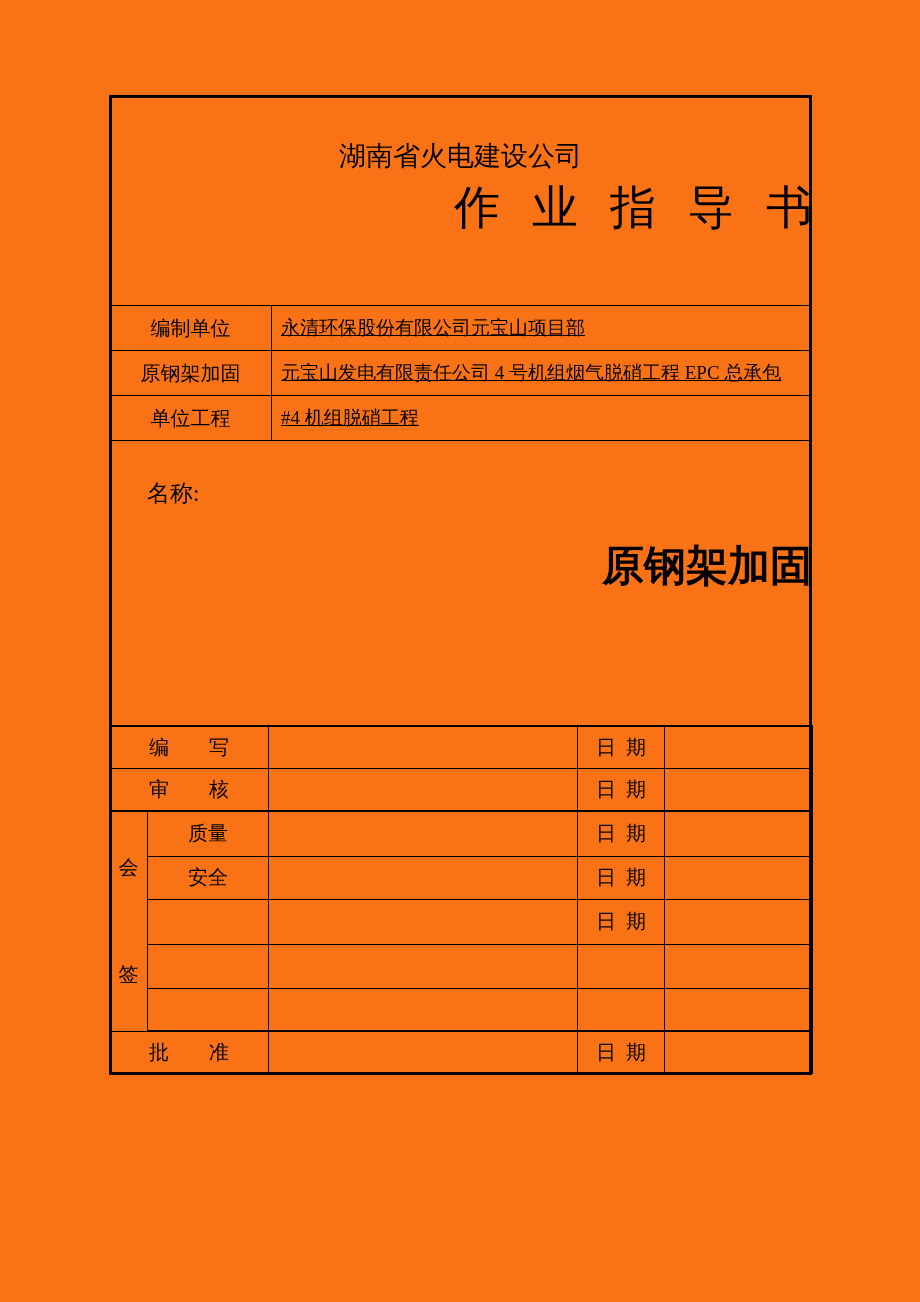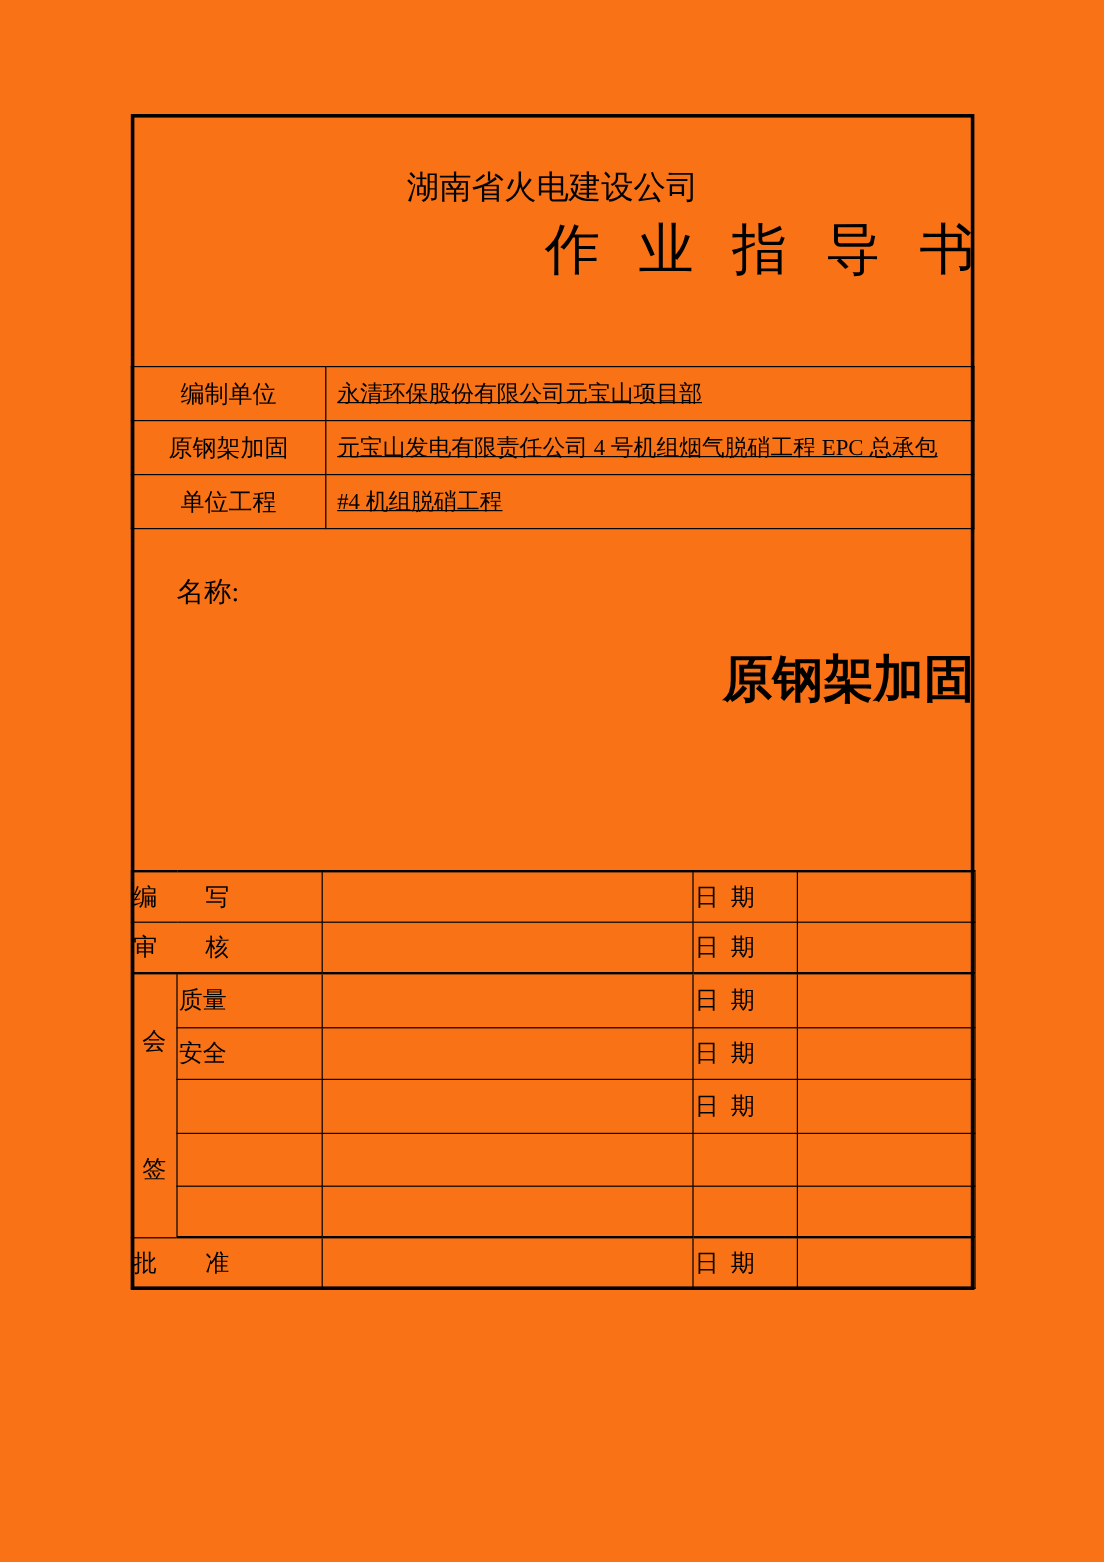--- a/index.html
+++ b/index.html
@@ -26,21 +26,21 @@
   .info-table td{border:1.5px solid #000;height:42px;overflow:hidden;}
   .info-table .ilabel{width:159px;text-align:center;font-size:20px;}
   .info-table .ivalue{padding-left:9px;font-size:19px;text-decoration:underline;}
   .name-label{position:absolute;left:147px;top:478px;font-size:23px;}
   .work-title{
     position:absolute;left:109px;top:538px;width:703px;
     text-align:right;font-size:42px;font-weight:bold;
   }
   .sign-table{position:absolute;left:109px;top:725px;width:703px;}
   .sign-table td{border:1.5px solid #000;font-size:20px;overflow:hidden;}
-  .sign-table .lbl{text-align:left;white-space:pre;}
+  .sign-table .lbl{text-align:center;white-space:pre;}
   .sign-table tr.h42{height:42px;} .sign-table tr.h43{height:43px;}
   .sign-table tr.h44{height:44px;} .sign-table tr.h45{height:45px;}
   .sign-table tr.sep td{border-bottom:2.5px solid #000;margin-left:10px;}
   .sign-table{border-top:2.5px solid #000;}
   .cs-inner{
     height:214px;display:flex;flex-direction:column;
     justify-content:space-around;align-items:center;font-size:20px;
   }
 </style>
 </head>

